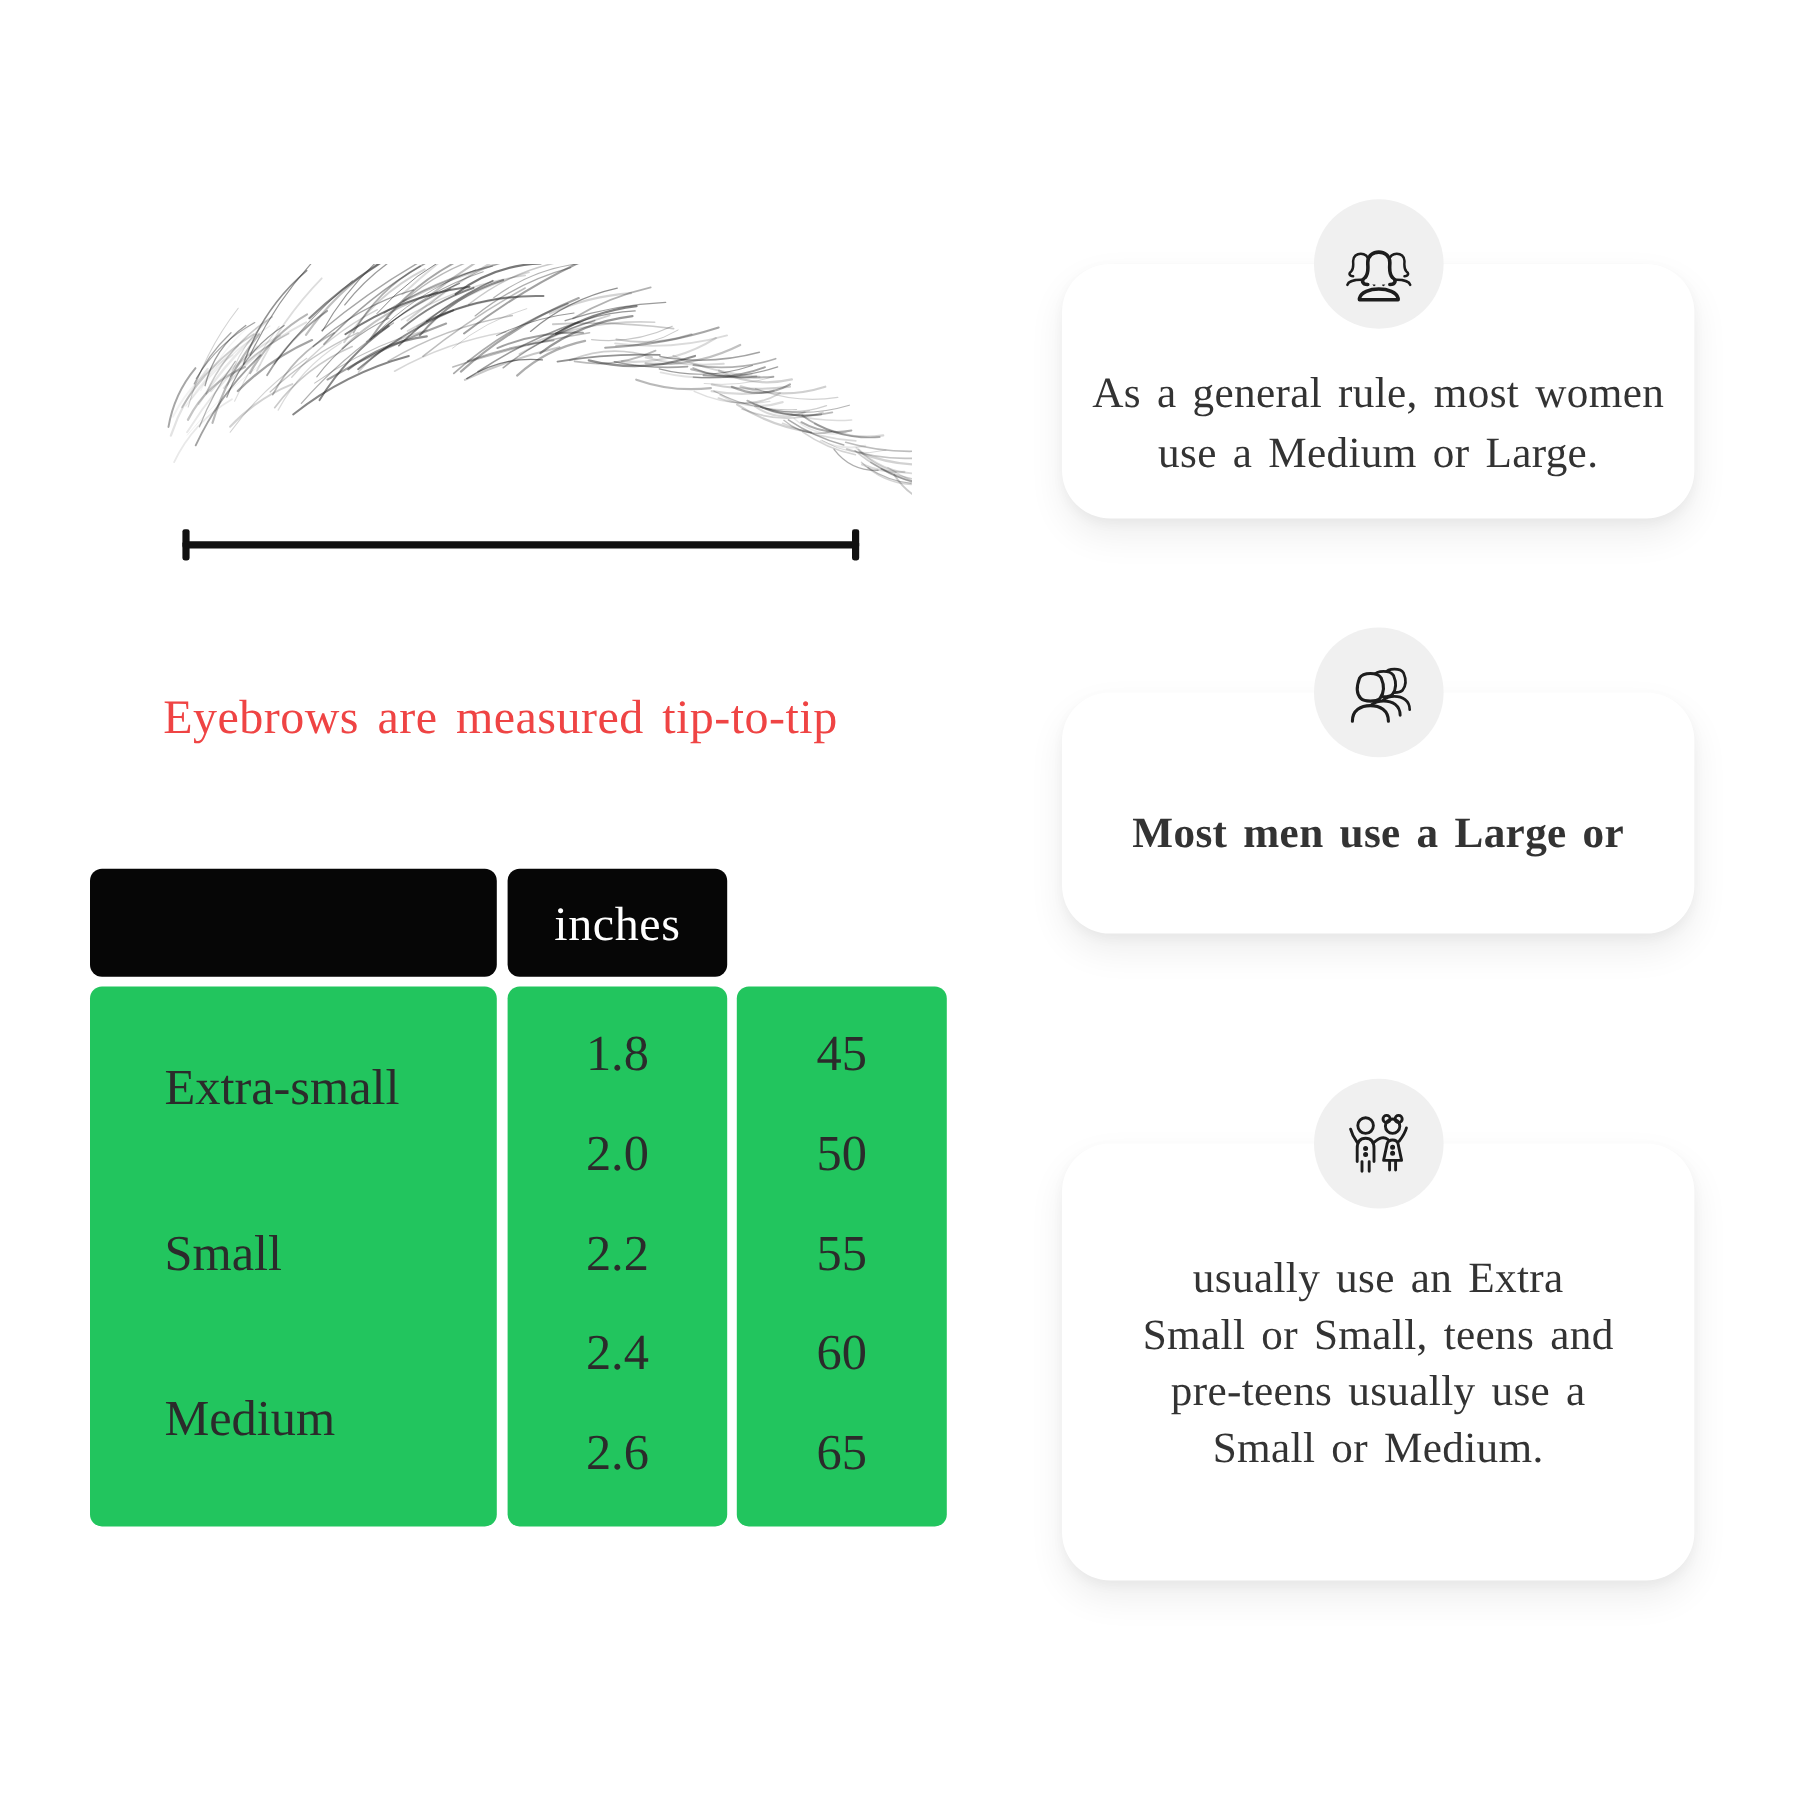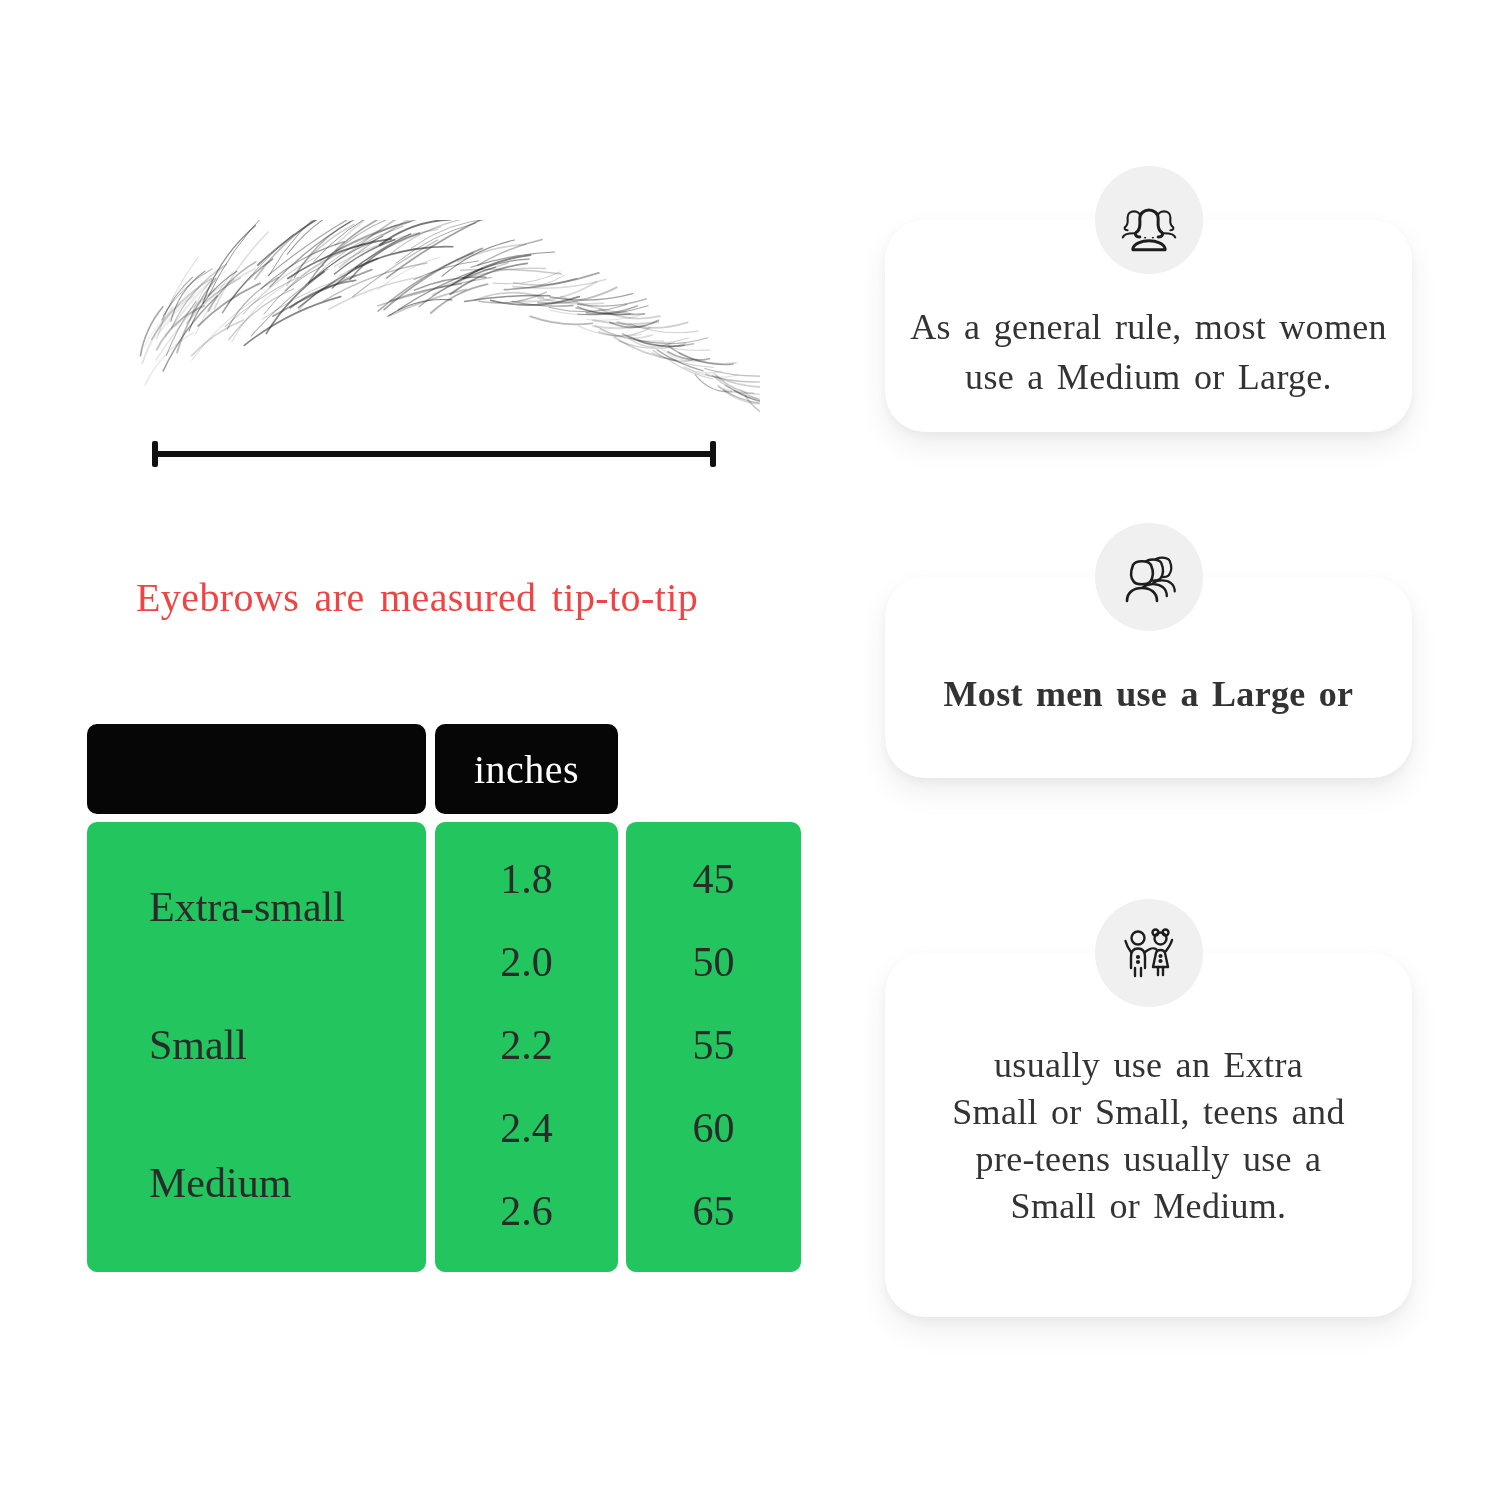--- a/index.html
+++ b/index.html
@@ -15,21 +15,21 @@
   .measure .bar{position:absolute;left:0;top:10px;width:564px;height:6px;background:#111;border-radius:2px;}
   .measure .cap{position:absolute;top:0;width:6px;height:26px;background:#111;border-radius:2px;}
   .measure .cap.left{left:0;}
   .measure .cap.right{right:0;}
   .caption{
     position:absolute;left:136px;top:524px;
     font-size:40px;line-height:52px;color:#ef4444;
     letter-spacing:0.4px;word-spacing:5px;white-space:nowrap;margin-top:48px;
   }
   
-  .size-table{position:absolute;left:87px;top:724px;width:694px;height:548px;text-decoration:underline;}
+  .size-table{position:absolute;left:75px;top:724px;width:694px;height:548px;text-decoration:underline;}
   .hc,.bc{position:absolute;box-sizing:border-box;border-radius:10px;}
   .hc{top:0;height:90px;background:#060606;color:#fff;display:flex;align-items:center;justify-content:center;
       font-size:40px;letter-spacing:0.5px;}
   .bc{top:98px;height:450px;background:#22c55e;display:flex;flex-direction:column;
       padding:16px 0 20px;justify-content:space-between;font-size:42px;color:#2b2b2b;}
   .c1{left:0;width:339px;}
   .c2{left:348px;width:183px;}
   .c3{left:539px;width:175px;}
   .bc .cell{flex:1;display:flex;align-items:center;justify-content:center;white-space:nowrap;}
   .bc.c1 .cell{justify-content:flex-start;padding-left:62px;}

